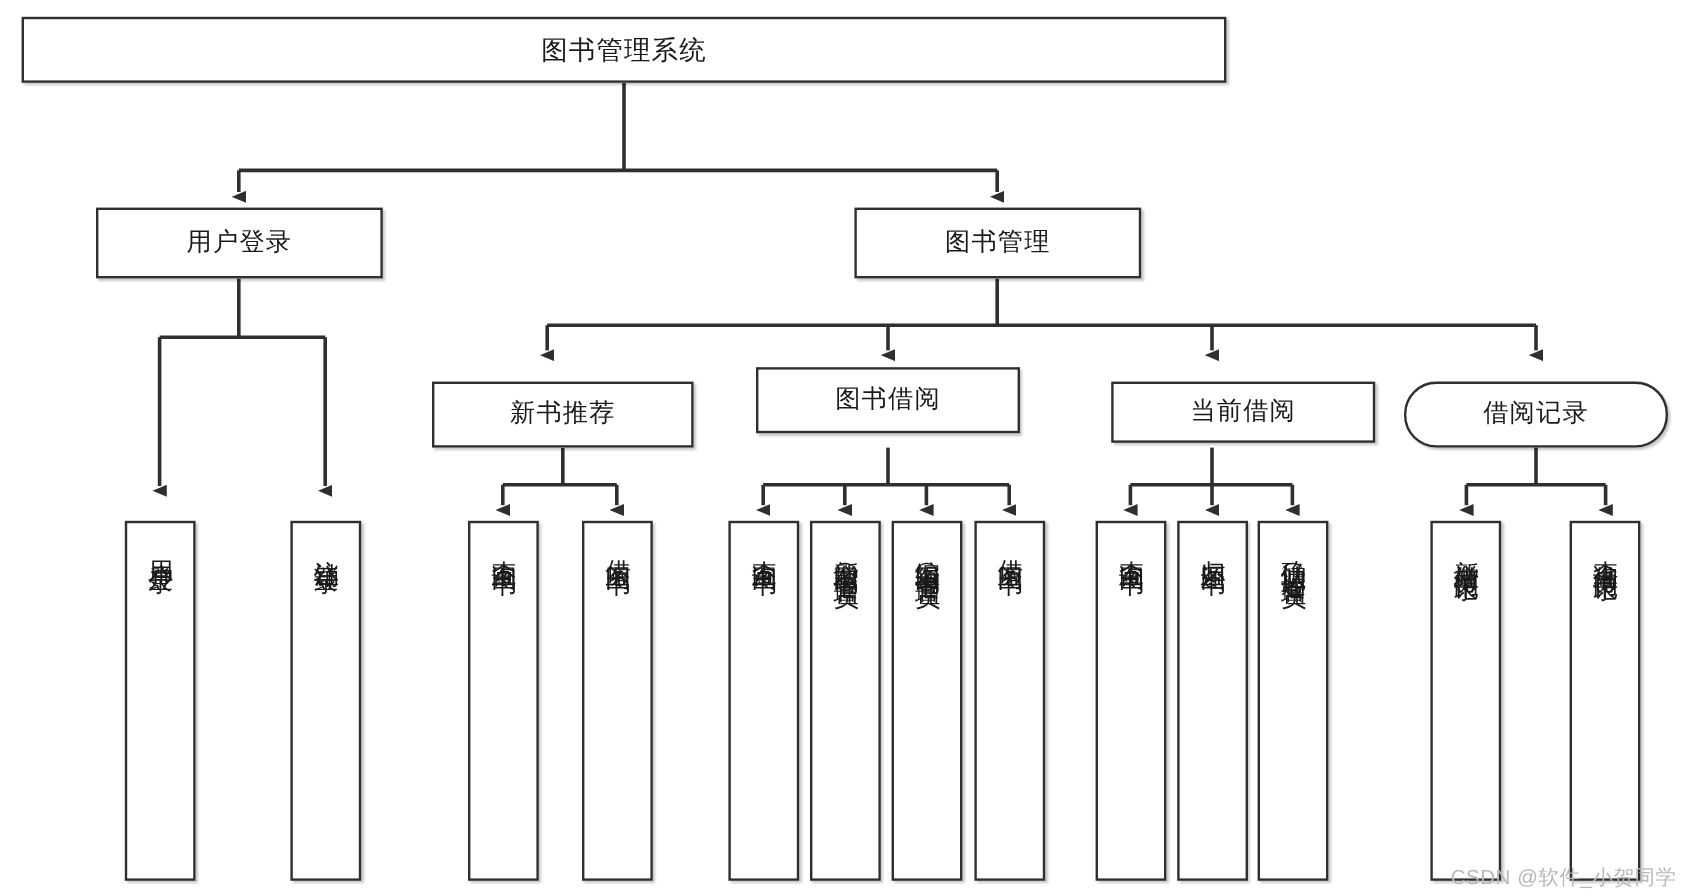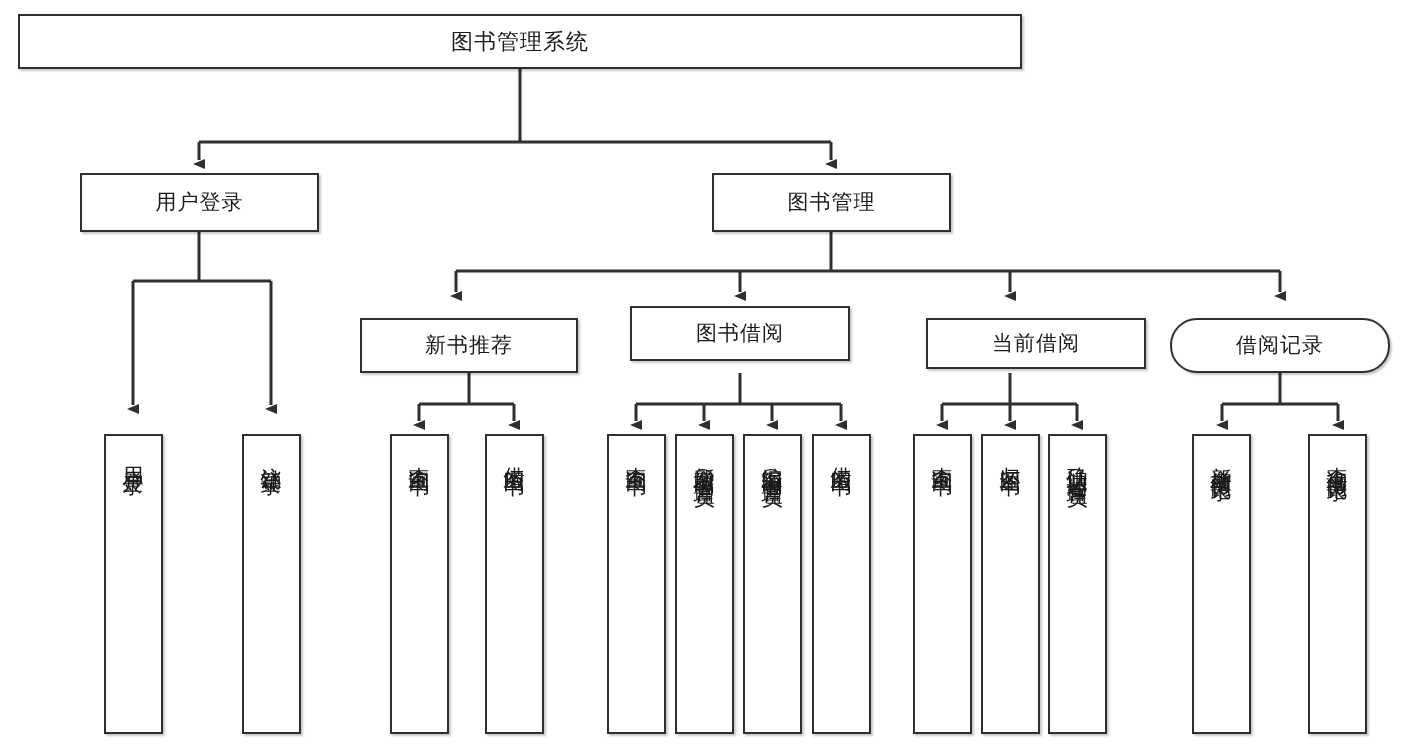--- a/index.html
+++ b/index.html
@@ -183,13 +183,14 @@
     <span class="label">确认归还（管理员）</span>
   </div>
 
   <div class="node vertical" style="left:1192px; top:434px; width:59px; height:300px;">
     <span class="label">新增借阅记录</span>
   </div>
   <div class="node vertical" style="left:1308px; top:434px; width:59px; height:300px;">
     <span class="label">查询借阅记录</span>
   </div>
 
+  <div class="watermark">CSDN @软件_小贺同学</div>
 </div>
 
 </body></html>

